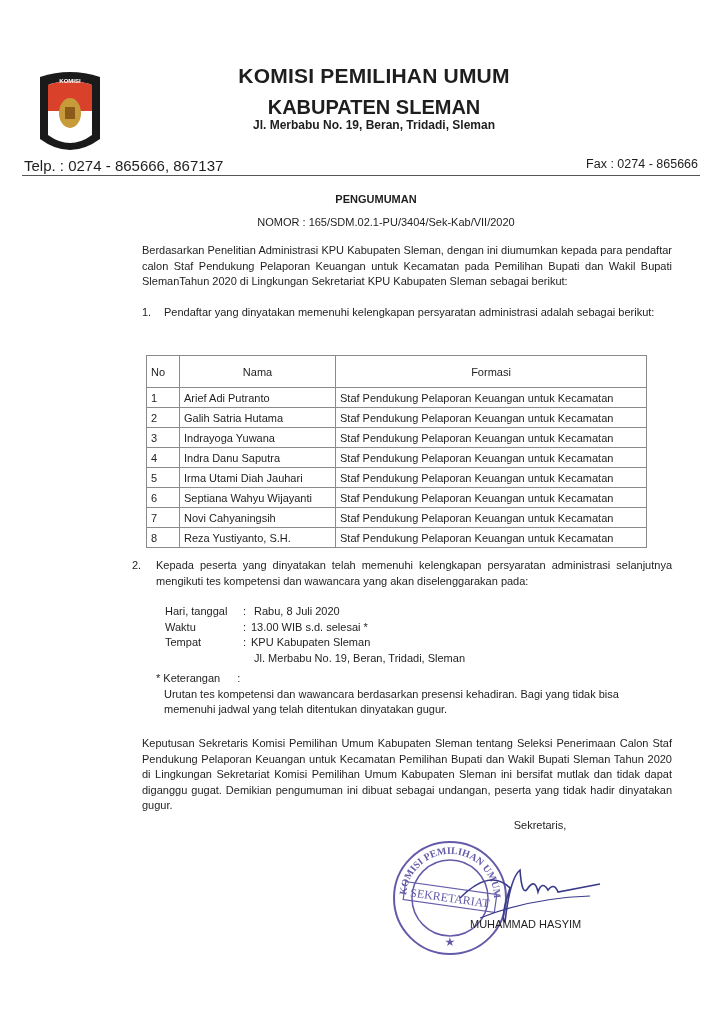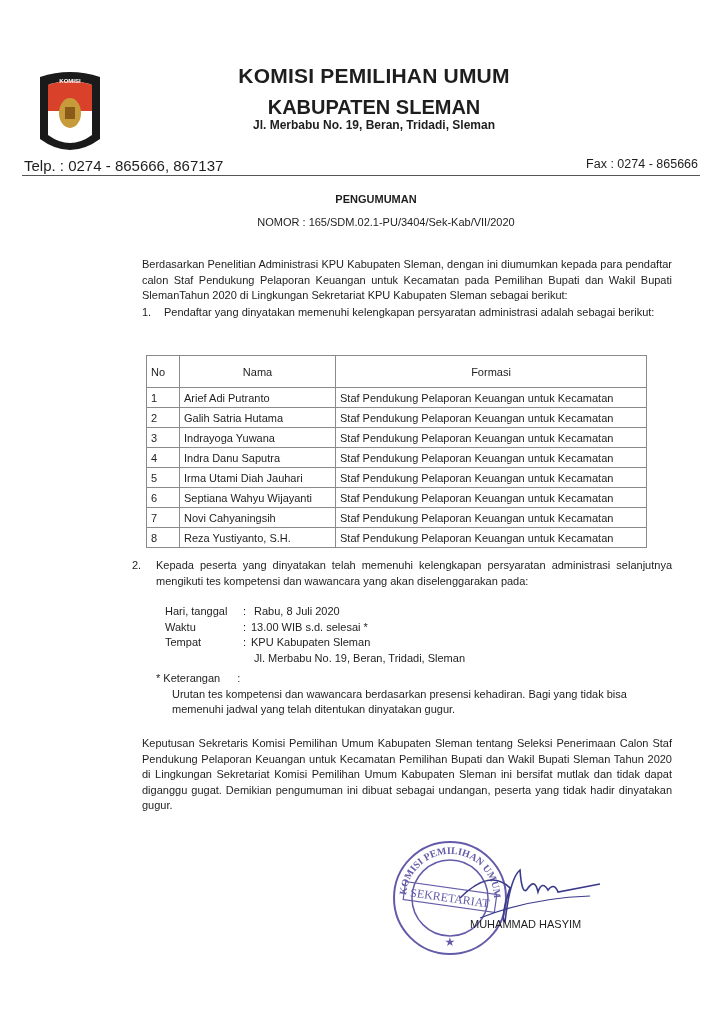--- a/index.html
+++ b/index.html
@@ -9,40 +9,40 @@
   .logo { left: 36px; left: 34px; top: 69px; width: 72px; height: 88px; }
   .kop1 { left: 0; width: 722px; top: 64px; text-align: center; font-weight: bold; font-size: 21px; letter-spacing: 0.2px; padding-left: 26px; box-sizing: border-box; }
   .kop2 { left: 0; width: 722px; top: 96px; text-align: center; font-weight: bold; font-size: 20px; padding-left: 26px; box-sizing: border-box; }
   .kop3 { left: 0; width: 722px; top: 118px; text-align: center; font-weight: bold; font-size: 12px; padding-left: 26px; box-sizing: border-box; }
   .telp { left: 24px; top: 157px; font-size: 15px; }
   .fax { right: 24px; top: 157px; font-size: 12.5px; }
   .rule { left: 22px; width: 678px; top: 175px; height: 1px; background: #555; }
   .title { left: 0; width: 722px; top: 193px; text-align: center; font-weight: bold; font-size: 11px; padding-left: 30px; box-sizing: border-box; }
   .nomor { left: 0; width: 722px; top: 216px; text-align: center; font-size: 11px; padding-left: 30px; box-sizing: border-box; margin-left: 10px; }
   .para { left: 142px; width: 530px; font-size: 11px; line-height: 15.6px; text-align: justify; }
-  .p1 { top: 257px; }
+  .p1 { top: 243px; }
   .item1 { left: 142px; top: 305px; width: 530px; font-size: 11px; line-height: 15.6px; }
   .num { position: absolute; left: 0; top: 0; }
   .itemtext { margin-left: 22px; text-align: justify; }
   table.list { position: absolute; left: 146px; top: 355px; border-collapse: collapse; font-size: 11px; }
   table.list th, table.list td { border: 1px solid #8a8a8a; padding: 0 4px; height: 19px; font-weight: normal; }
   table.list th { height: 31px; }
   .c-no { width: 24px; text-align: left; }
   .c-nm { width: 147px; text-align: left; }
   .c-nm-h { text-align: center; }
   .c-fm { width: 302px; text-align: left; }
   .c-fm-h { text-align: center; }
   .item2 { left: 132px; top: 558px; width: 540px; font-size: 11px; line-height: 15.6px; }
   .item2 .itemtext { margin-left: 24px; }
   .sched { left: 165px; top: 604px; font-size: 11px; line-height: 15.6px; }
   .sched .row { display: flex; }
   .sched .lbl { width: 78px; }
   .sched .sep { width: 8px; }
   .note { left: 156px; top: 671px; font-size: 11px; line-height: 15.6px; width: 516px; }
-  .note .body { margin-left: 16px; }
+  .note .body { margin-left: 8px; }
   .p2 { top: 736px; left: 142px; width: 530px; }
   .sig { left: 440px; width: 200px; top: 818px; text-align: center; font-size: 11px; line-height: 15px; }
   .signame { left: 470px; top: 918px; font-size: 11px; }
   .stamp { left: 390px; top: 838px; width: 120px; height: 120px; opacity: 0.85; }
   .signature { left: 450px; top: 858px; width: 160px; height: 70px; }
 </style>
 </head>
 <body>
 
 <div class="abs logo">
@@ -156,20 +156,21 @@
   <div>
     <span>* Keterangan</span>
     <span style="margin-left:14px">:</span>
   </div>
   <div class="body">Urutan tes kompetensi dan wawancara berdasarkan presensi kehadiran. Bagi yang tidak bisa memenuhi jadwal yang telah ditentukan dinyatakan gugur.</div>
 </div>
 
 <div class="abs para p2">Keputusan Sekretaris Komisi Pemilihan Umum Kabupaten Sleman tentang Seleksi Penerimaan Calon Staf Pendukung Pelaporan Keuangan untuk Kecamatan Pemilihan Bupati dan Wakil Bupati Sleman Tahun 2020 di Lingkungan Sekretariat Komisi Pemilihan Umum Kabupaten Sleman ini bersifat mutlak dan tidak dapat diganggu gugat. Demikian pengumuman ini dibuat sebagai undangan, peserta yang tidak hadir dinyatakan gugur.</div>
 
 <div class="abs sig">
+  <div>Sekretaris,</div>
 </div>
 
 <div class="abs stamp">
   <svg width="120" height="120" viewBox="0 0 120 120">
     <defs>
       <path id="arcTop" d="M16 60 A44 44 0 1 1 104 60"></path>
     </defs>
     <circle cx="60" cy="60" r="56" fill="none" stroke="#4a3f9a" stroke-width="2"></circle>
     <circle cx="60" cy="60" r="38" fill="none" stroke="#4a3f9a" stroke-width="1.5"></circle>
     <text font-size="10" fill="#4a3f9a" font-family="Liberation Serif, serif" font-weight="bold">

